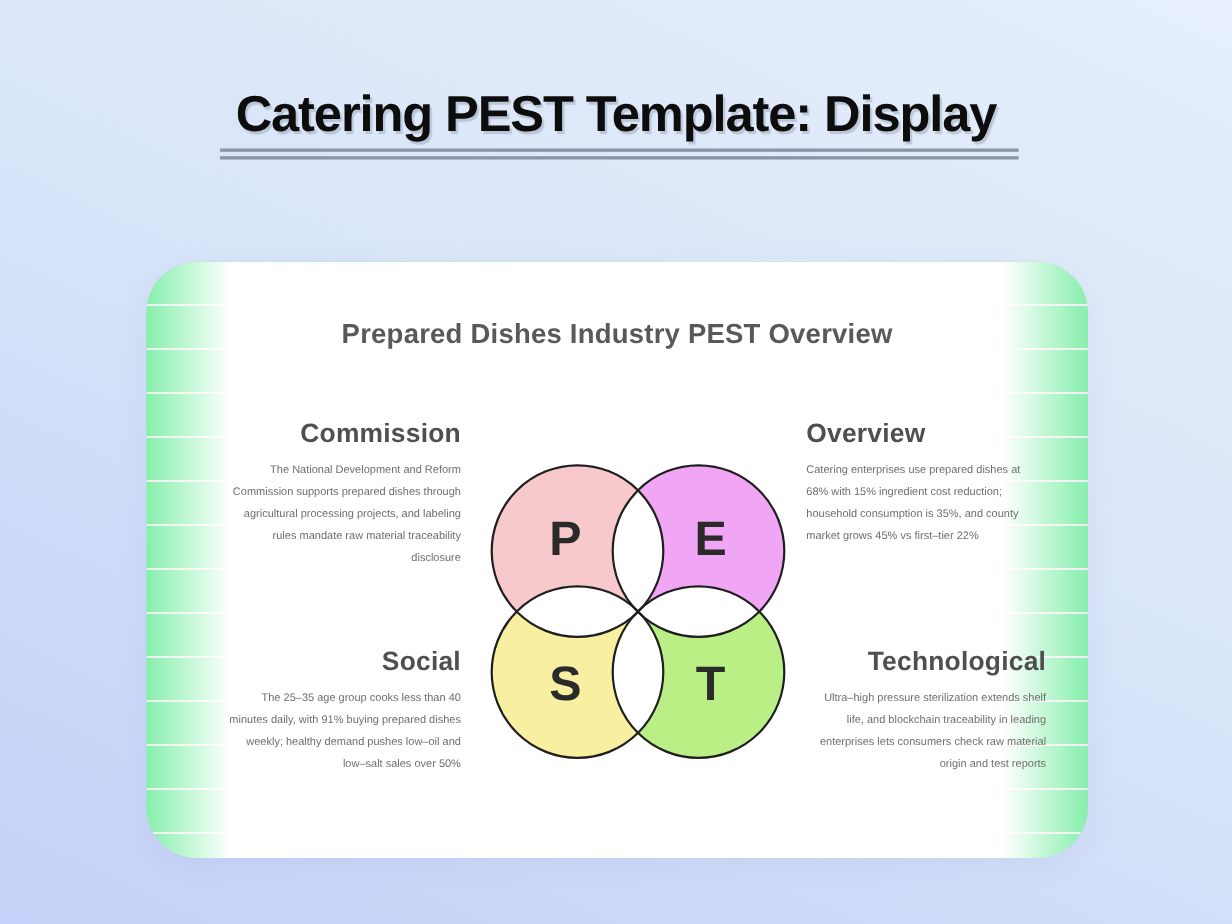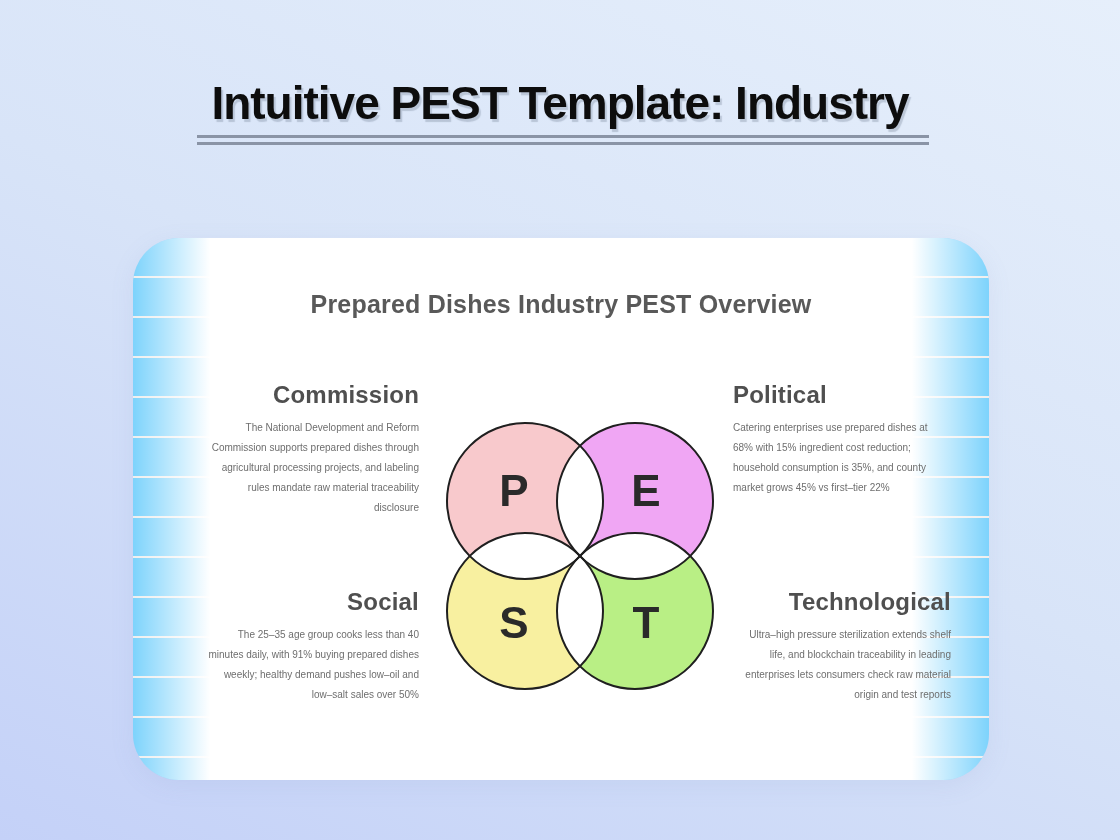--- a/index.html
+++ b/index.html
@@ -30,21 +30,21 @@
   }
   .title-line span::after{
     content:""; position:absolute; left:-14px; right:-20px; bottom:-15px;
     height:4px;
     border-top:3px solid var(--underline);
     border-bottom:3px solid var(--underline);
   }
   
   .card{
     position:absolute; left:133px; top:238px; width:856px; height:542px;
-    background:#7dd3fc; border-radius:46px; overflow:hidden;
+    background:#86efac; border-radius:46px; overflow:hidden;
     box-shadow:0 6px 24px rgba(120,140,190,0.10);
   }
   .card::before{ 
     content:""; position:absolute; inset:0;
     background:repeating-linear-gradient(to bottom,
       transparent 0px, transparent 38px, #efefef 38px, #efefef 40px);
   }
   .card::after{ 
     content:""; position:absolute; inset:0;
     background:linear-gradient(to right,
@@ -72,34 +72,34 @@
   .venn text{
     font-family:"Liberation Sans", sans-serif;
     font-size:44px; font-weight:700;
   }
 </style>
 </head>
 <body>
 
 <div class="title-block">
   <div class="title-line">
-    <span>Intuitive PEST Template: Industry</span>
+    <span>Catering PEST Template: Display</span>
   </div>
 </div>
 
 <section class="card">
   <h2 class="card-title">Prepared Dishes Industry PEST Overview</h2>
 
   <div class="quad q-political">
     <h3>Commission</h3>
     <p>The National Development and Reform Commission supports prepared dishes through agricultural processing projects, and labeling rules mandate raw material traceability disclosure</p>
   </div>
 
   <div class="quad q-economic">
-    <h3>Political</h3>
+    <h3>Overview</h3>
     <p>Catering enterprises use prepared dishes at 68% with 15% ingredient cost reduction; household consumption is 35%, and county market grows 45% vs first–tier 22%</p>
   </div>
 
   <div class="quad q-social">
     <h3>Social</h3>
     <p>The 25–35 age group cooks less than 40 minutes daily, with 91% buying prepared dishes weekly; healthy demand pushes low–oil and low–salt sales over 50%</p>
   </div>
 
   <div class="quad q-technological">
     <h3>Technological</h3>

